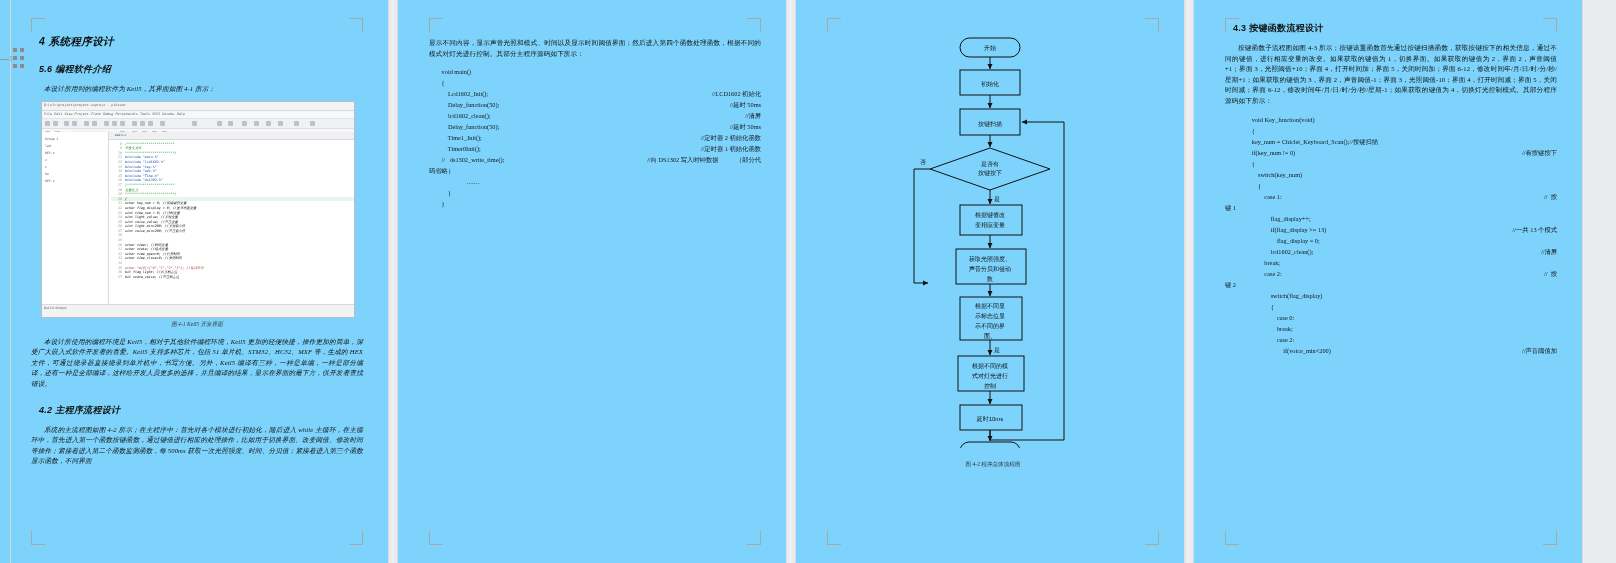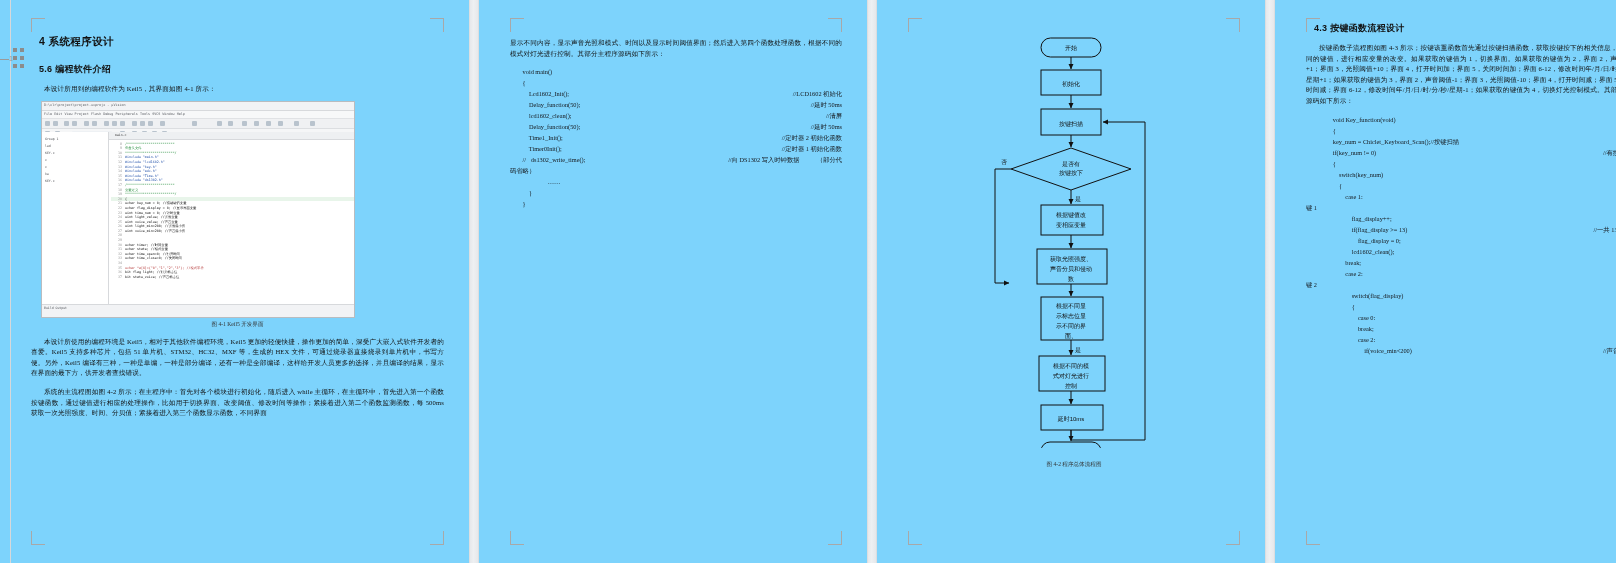--- a/index.html
+++ b/index.html
@@ -17,21 +17,21 @@
         display:grid;grid-template-columns:4px 4px;grid-template-rows:4px 4px 4px;gap:4px 3px;}
   .grip i{display:block;width:4px;height:4px;background:#8c8c8c;}
   .ruler-tick{position:absolute;left:0px;top:55px;font-size:7px;color:#9a9a9a;
         font-family:"Liberation Sans",sans-serif;}
   .ruler-tick .bar{display:inline-block;width:9px;height:1px;background:#9a9a9a;vertical-align:middle;}
   .rail-line{position:absolute;left:10px;top:0;width:1px;height:563px;background:#d6d8da;}
 
   
   .page{position:relative;background:#7dd3fc;height:563px;flex:0 0 auto;overflow:hidden;
         box-shadow:0 0 0 1px #dcdee0;}
-  .page.p1{width:469px;margin-left:0;}
+  .page.p1{width:388px;margin-left:0;font-style:italic;}
   .page.p2{width:388px;}
   .page.p3{width:388px;}
   .page.p4{width:388px;}
   .gap{flex:0 0 10px;height:563px;background:linear-gradient(90deg,#e4e6e9,#eef0f2 45%,#e4e6e9);}
 
   
   .cm{position:absolute;width:13px;height:13px;}
   .cm.tl{border-left:1px solid #a8a8a8;border-top:1px solid #a8a8a8;left:31px;top:18px;}
   .cm.tr{border-right:1px solid #a8a8a8;border-top:1px solid #a8a8a8;right:25px;top:18px;}
   .cm.bl{border-left:1px solid #a8a8a8;border-bottom:1px solid #a8a8a8;left:31px;bottom:18px;}
@@ -288,20 +288,21 @@
                   <span class="t">bit state_voice;         //声音标志位</span>
                 </div>
               </div>
           </div>
         </div>
         <div class="k-status">Build Output</div>
       </div>
 
       <p class="cap">图 4-1  Keil5 开发界面</p>
       <p class="body ind">本设计所使用的编程环境是 Keil5，相对于其他软件编程环境，Keil5 更加的轻便快捷，操作更加的简单，深受广大嵌入式软件开发者的喜爱。Keil5 支持多种芯片，包括 51 单片机、STM32、HC32、MXF 等，生成的 HEX 文件，可通过烧录器直接烧录到单片机中，书写方便。另外，Keil5 编译有三种，一种是单编，一种是部分编译，还有一种是全部编译，这样给开发人员更多的选择，并且编译的结果，显示在界面的最下方，供开发者查找错误。</p>
+      <h2 class="doc-h2">4.2  主程序流程设计</h2>
       <p class="body ind">系统的主流程图如图 4-2 所示；在主程序中：首先对各个模块进行初始化，随后进入 while 主循环，在主循环中，首先进入第一个函数按键函数，通过键值进行相应的处理操作，比如用于切换界面、改变阈值、修改时间等操作；紧接着进入第二个函数监测函数，每 500ms 获取一次光照强度、时间、分贝值；紧接着进入第三个函数显示函数，不同界面</p>
     </div>
   </div>
 
   <div class="gap"></div>
 
   <div class="page p2">
     <div class="cm tl"></div>
     <div class="cm tr"></div>
     <div class="cm bl"></div>

